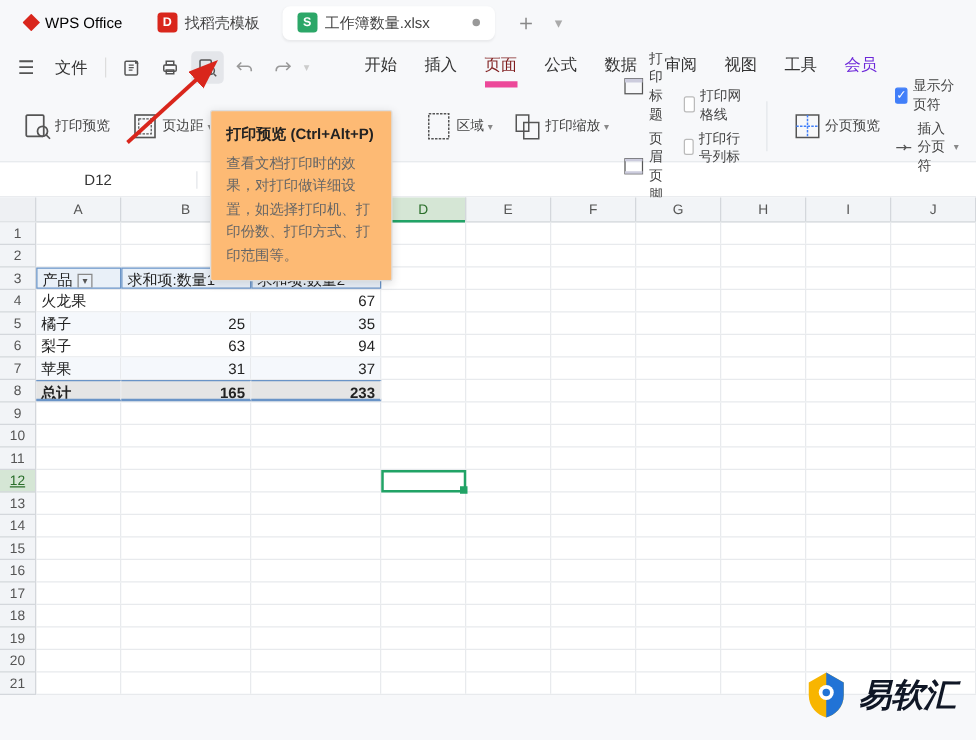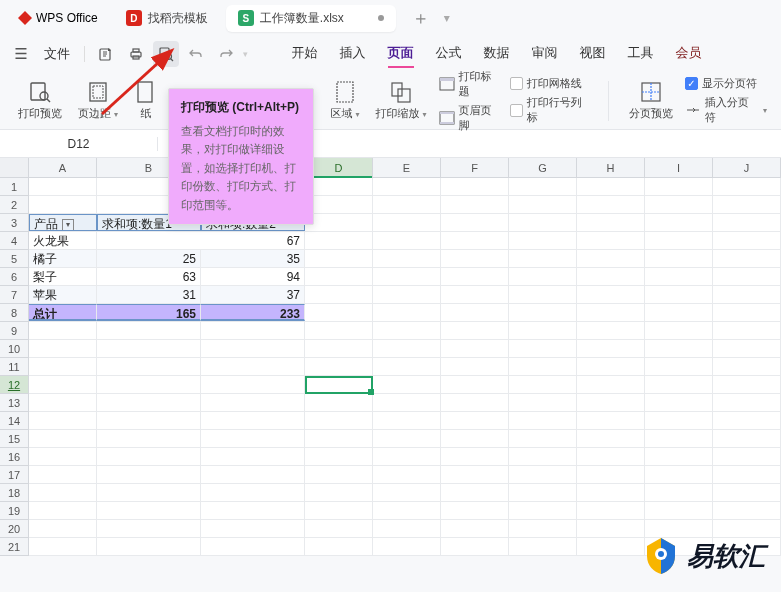--- a/index.html
+++ b/index.html
@@ -18,37 +18,37 @@
 .dirty-dot { width: 6px; height: 6px; background: #999; border-radius: 50%; margin-left: 28px; }
 
 
 .quick-access { display: flex; align-items: center; height: 36px; padding: 0 8px; gap: 4px; position: relative; }
 .qa-btn { display: flex; align-items: center; justify-content: center; width: 26px; height: 26px; border-radius: 4px; color: #555; font-size: 13px; cursor: pointer; }
 .menu-icon { font-size: 15px; }
 .file-text { font-size: 13px; color: #333; padding: 0 6px; }
 .divider { width: 1px; height: 16px; background: #ddd; margin: 0 4px; }
 .tabs-main { display: flex; gap: 22px; margin-left: 40px; text-align: center; }
 .mtab { font-size: 13px; color: #333; padding: 4px 0; cursor: pointer; }
-.mtab.active { color: #4c1d95; border-bottom: 2px solid #ec4899; font-weight: 700; }
+.mtab.active { color: #7f1d1d; border-bottom: 5px solid #ec4899; font-weight: 400; }
 
 
 .ribbon { display: flex; align-items: center; height: 58px; padding: 0 14px; gap: 8px; background: #f7f8fa; border-bottom: 1px solid #e4e6ea; }
-.ribbon-group { display: flex; flex-direction: column; align-items: center; gap: 2px; font-size: 11px; color: #444; cursor: pointer; padding: 0 4px;}
+.ribbon-group { display: flex; align-items: center; gap: 2px; font-size: 11px; color: #444; cursor: pointer; padding: 0 4px;}
 .ribbon-group .ico { width: 24px; height: 24px; display: flex; align-items: center; justify-content: center; font-size: 18px; color: #555; }
 .ribbon-label { font-size: 11px; white-space: nowrap; }
 .dd { font-size: 8px; color: #888; }
 .ribbon-compact { display: flex; flex-direction: column; gap: 4px; font-size: 11px; color: #444; }
 .ribbon-compact > div { display: flex; align-items: center; gap: 4px; cursor: pointer;}
 .rc-ico { width: 16px; height: 16px; display:inline-flex; align-items:center; justify-content:center; color:#555;}
 .checkbox { width: 13px; height: 13px; border: 1px solid #bbb; border-radius: 2px; display: inline-flex; align-items: center; justify-content: center; font-size: 10px; background:#fff;}
 .checkbox.checked { background: #417ff9; border-color: #417ff9; color: white; }
 .vdivider { width: 1px; height: 40px; background: #e4e6ea; margin: 0 8px; }
 
 
-.tooltip { position: absolute; top: 88px; left: 168px; width: 146px; background: #f0abfc; border: 1px solid #ddd; box-shadow: 0 2px 8px rgba(0,0,0,.12); padding: 10px 12px; font-size: 12px; color: #444; z-index: 100; border-radius: 2px;}
+.tooltip { position: absolute; top: 88px; left: 168px; width: 146px; background: #fdba74; border: 1px solid #ddd; box-shadow: 0 2px 8px rgba(0,0,0,.12); padding: 10px 12px; font-size: 12px; color: #444; z-index: 100; border-radius: 2px;}
 .tooltip-title { font-weight: 600; margin-bottom: 6px; color: #222; }
 .tooltip-body { line-height: 1.6; color: #666; font-size: 11.5px;}
 
 
 .formula-row { display: flex; align-items: center; height: 28px; background: #fff; border-bottom: 1px solid #e4e6ea; }
 .name-box { width: 158px; border-right: 1px solid #e4e6ea; padding: 0 8px; font-size: 12px; color: #333; text-align: center; }
 
 
 .grid-wrap { position: relative; background: #fff; }
 .col-headers { display: flex; height: 20px; background: #f2f4f7; border-bottom: 1px solid #d4d7dc; font-size: 11px; color: #555; }
@@ -57,21 +57,21 @@
 .ch.sel { background: #d5e6d5; color: #2a6e2a; }
 .grid-body { display: flex; }
 .row-headers { width: 34px; background: #f2f4f7; border-right: 1px solid #d4d7dc; }
 .rh { height: 18px; font-size: 11px; color: #555; text-align: center; line-height: 18px; border-bottom: 1px solid #d4d7dc; }
 .rh.sel { background: #d5e6d5; color: #2a6e2a; text-decoration: underline; }
 .cells { position: relative; flex: 1; }
 .cell-row { display: flex; height: 18px; border-bottom: 1px solid #e8eaed; }
 .cell { width: 68px; border-right: 1px solid #e8eaed; font-size: 12px; color: #222; padding: 0 4px; line-height: 18px; overflow: hidden; white-space: nowrap; }
 .cell.r { text-align: right; }
 .cell.hdr { background: #e9f0f8; border: 1px solid #6a94c7; font-weight: 500;}
-.cell.total { font-weight: bold; border-top: 1px solid #6a94c7; border-bottom:2px solid #6a94c7; background:#c4b5fd;}
+.cell.total { font-weight: bold; border-top: 1px solid #6a94c7; border-bottom:2px solid #6a94c7; background:#e5e5e5;}
 .cell.stripe { background:#f5f8fc;}
 .filter-btn { display: inline-block; width: 12px; height: 12px; border: 1px solid #888; margin-left: 4px; vertical-align: middle; position: relative; font-size:8px; line-height:10px; text-align:center; color:#555;}
 .active-cell { position: absolute; border: 2px solid #21a366; pointer-events: none; }
 .active-handle { position: absolute; width: 6px; height: 6px; background: #21a366; right: -3px; bottom: -3px; }
 
 
 .arrow-annotation { position: absolute; top: 42px; left: 94px; z-index: 90; pointer-events: none;}
 
 
 .watermark { position: absolute; right: 16px; bottom: 16px; display: flex; align-items: center; gap: 8px; font-size: 26px; font-weight: 800; color: #101726; font-style: italic;}
@@ -137,21 +137,21 @@
 
   <div class="tabs-main">
     <span class="mtab">开始</span>
     <span class="mtab">插入</span>
     <span class="mtab active">页面</span>
     <span class="mtab">公式</span>
     <span class="mtab">数据</span>
     <span class="mtab">审阅</span>
     <span class="mtab">视图</span>
     <span class="mtab">工具</span>
-    <span class="mtab" style="color:#7f1d1d">会员</span>
+    <span class="mtab" style="color:#6d28d9">会员</span>
   </div>
 </div>
 
 <div class="ribbon">
   <div class="ribbon-group">
     <div class="ico">
       <svg width="24" height="24" viewBox="0 0 24 24">
           <rect x="3" y="3" width="14" height="17" rx="1" fill="none" stroke="#555" stroke-width="1.4"></rect>
           <circle cx="16" cy="16" r="4" fill="none" stroke="#555" stroke-width="1.4"></circle>
           <path d="M19 19l3 3" stroke="#555" stroke-width="1.4"></path>

